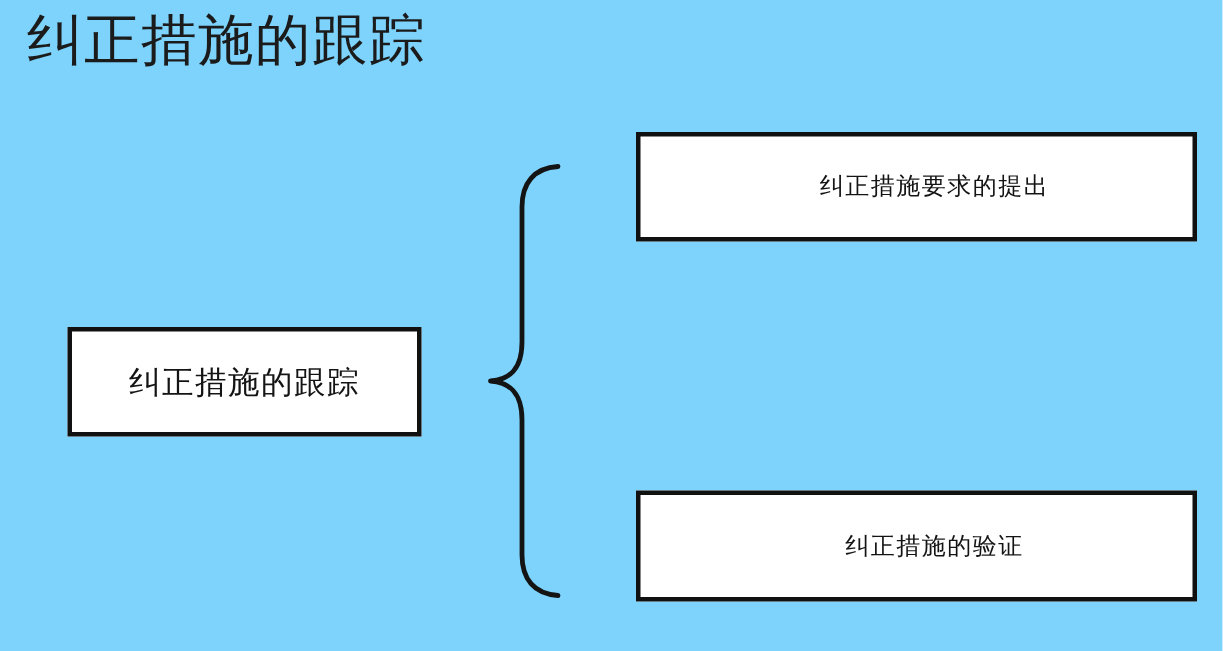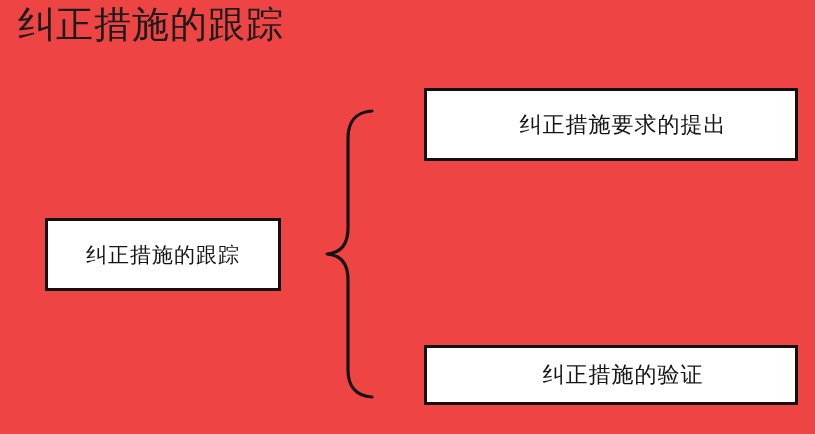--- a/index.html
+++ b/index.html
@@ -4,23 +4,23 @@
 <style>
   html, body {
     margin: 0;
     padding: 0;
     background: #ffffff;
   }
   #canvas {
     position: relative;
     width: 815px;
     height: 434px;
-    background: #ef4444;
+    background: #7dd3fc;
     overflow: hidden;
-    font-family: Liberation Mono, monospace;
+    font-family: Liberation Sans, sans-serif;
   }
   #page-title {
     position: absolute;
     left: 18px;
     top: 4px;
     font-size: 37px;
     line-height: 46px;
     color: #1b1b1b;
     letter-spacing: 1px;
     white-space: nowrap;
@@ -41,26 +41,26 @@
   #source-box {
     left: 45px;
     top: 218px;
     width: 236px;
     height: 73px;
     font-size: 21px;
   }
   .branch-box {
     left: 424px;
     width: 374px;
-    font-size: 22px;
+    font-size: 16px;
     padding-left: 24px;
   }
   #branch-box-0 { top: 88px;  height: 73px; }
   #branch-box-1 { top: 218px; height: 73px; }
-  #branch-box-2 { top: 345px; height: 60px; }
+  #branch-box-2 { top: 327px; height: 74px; }
   #brace-wrap {
     position: absolute;
     left: 318px;
     top: 108px;
     width: 64px;
     height: 292px;
   }
   #brace-wrap svg { display: block; }
 </style>
 </head>

